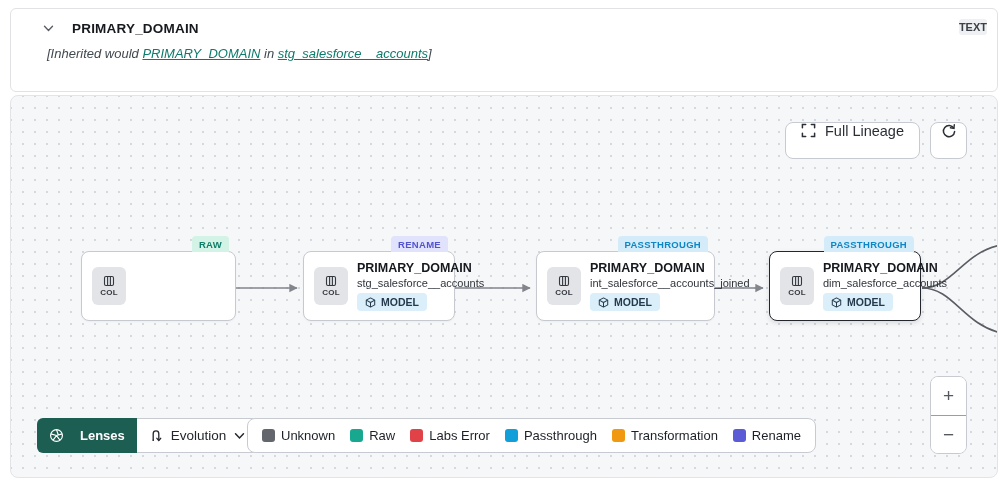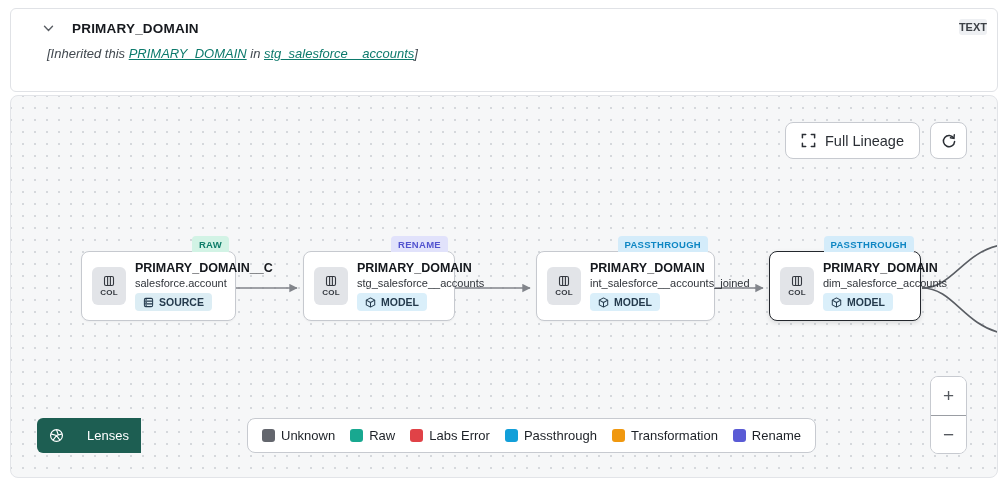--- a/index.html
+++ b/index.html
@@ -29,21 +29,21 @@
     position:absolute; left:10px; top:95px; width:988px; height:383px;
     background:#f6f7f8; border:1px solid #e2e4e8; border-radius:8px;
     background-image:radial-gradient(circle, #d5d8dc 1px, transparent 1.1px);
     background-size:12px 12px; background-position:6px 6px; overflow:hidden;
   }
   .edges-svg{ position:absolute; left:0; top:0; width:988px; height:383px; }
 
   
   .tr-controls{ position:absolute; top:26px; right:30px; display:flex; gap:10px; }
   .btn{ background:#fff; border:1px solid #c7cad0; border-radius:8px; cursor:pointer;
-    display:flex; align-items:center; gap:9px; color:#2b2f35; font-size:14.5px;
+    display:flex; gap:9px; color:#2b2f35; font-size:14.5px;
     font-family:"Liberation Sans", sans-serif; }
   .full-lineage-btn{ padding:0 15px; height:37px; font-weight:400;}
   .refresh-btn{ width:37px; height:37px; justify-content:center; }
 
   
   .zoom-panel{ position:absolute; right:30px; top:280px; width:37px;
     background:#fff; border:1px solid #c7cad0; border-radius:8px; overflow:hidden; }
   .zoom-btn{ width:100%; height:38px; background:#fff; border:none; cursor:pointer;
     font-size:19px; color:#55595f; display:flex; align-items:center; justify-content:center; }
   .zoom-btn + .zoom-btn{ border-top:1px solid #9a9da3; }
@@ -69,22 +69,22 @@
   .node-title{ font-size:12.5px; font-weight:700; color:#15181d; white-space:nowrap; }
   .node-subtitle{ font-size:11px; color:#30343a; white-space:nowrap; }
   .type-pill{ display:inline-flex; align-items:center; gap:5px; align-self:flex-start;
     margin-top:2px; padding:3px 8px; border-radius:4px; font-size:10.5px; font-weight:700; }
   .pill-source{ background:#dcedf4; color:#243a4c; }
   .pill-model{ background:#daeffa; color:#243a4c; }
 
   
   .lens-group{ position:absolute; left:26px; bottom:24px; display:flex; height:35px; }
   .lenses-btn{ background:#1d5e52; color:#fff; border:none; border-radius:6px 0 0 6px;
-    display:flex; align-items:center; gap:23px; padding:0 12px; font-size:13px;
-    font-weight:400; cursor:pointer; font-family:"Liberation Sans", sans-serif;}
+    display:flex; align-items:center; gap:16px; padding:0 12px; font-size:13px;
+    font-weight:700; cursor:pointer; font-family:"Liberation Sans", sans-serif;}
   .lens-select{ background:#fff; border:1px solid #c7cad0; border-left:none;
     border-radius:0 6px 6px 0; display:flex; align-items:center; gap:8px;
     padding:0 12px; font-size:13.5px; color:#23272d; cursor:pointer;
     font-family:"Liberation Sans", sans-serif;}
   .legend-box{ position:absolute; left:236px; bottom:24px; height:35px; background:#fff;
     border:1px solid #c7cad0; border-radius:8px; display:flex; align-items:center;
     gap:15px; padding:0 14px; }
   .legend-item{ display:flex; align-items:center; gap:6px; font-size:13px; color:#1d2127;justify-content:flex-end; }
   .legend-swatch{ width:13px; height:13px; border-radius:3px; flex:none; }
 
@@ -97,21 +97,21 @@
   <div class="header-row">
     <button class="chev-btn">
       <svg width="11" height="9" viewBox="0 0 10 9" fill="none" stroke="currentColor" stroke-width="1.4" stroke-linecap="round">
           <path d="M1 2.2 L5 6.4 L9 2.2"></path>
         </svg>
     </button>
     <span class="header-title">PRIMARY_DOMAIN</span>
     <span class="type-badge">TEXT</span>
   </div>
   <div class="inherit-line">
-    <span>[Inherited this </span><a>PRIMARY_DOMAIN</a><span> in </span><a>stg_salesforce__accounts</a><span>]</span>
+    <span>[Inherited would </span><a>PRIMARY_DOMAIN</a><span> in </span><a>stg_salesforce__accounts</a><span>]</span>
   </div>
 </div>
 
 <div class="canvas">
 
   <svg class="edges-svg">
     <defs>
       <marker id="arrow" markerWidth="7" markerHeight="7" refX="5.5" refY="3" orient="auto">
         <path d="M0,0 L6,3 L0,6 Z" fill="#82858b"></path>
       </marker>
@@ -145,33 +145,20 @@
   <div>
       <div class="lineage-node node-0">
     <span class="status-badge" style="background: rgb(210, 243, 229); color: rgb(14, 125, 105);">RAW</span>
     <div class="col-box">
       <svg width="12" height="12" viewBox="0 0 12 12" fill="none" stroke="currentColor" stroke-width="1.1">
             <rect x="1.5" y="1.5" width="9" height="9" rx="1.5"></rect>
             <path d="M4.6 1.5 V10.5 M7.4 1.5 V10.5"></path>
           </svg>
       <span class="col-label">COL</span>
     </div>
-    <div class="node-body">
-      <span class="node-title">PRIMARY_DOMAIN__C</span>
-      <span class="node-subtitle">salesforce.account</span>
-      <span class="type-pill pill-source">
-        <svg width="11" height="11" viewBox="0 0 12 12" fill="none" stroke="currentColor" stroke-width="1.1">
-              <rect x="1.5" y="1.5" width="9" height="9" rx="1.5"></rect>
-              <path d="M1.5 4.5 H10.5 M1.5 7.5 H10.5"></path>
-              <path d="M3.4 3 h.01 M3.4 6 h.01 M3.4 9 h.01" stroke-width="1.6" stroke-linecap="round"></path>
-            </svg>
-
-        <span>SOURCE</span>
-      </span>
-    </div>
   </div>
       <div class="lineage-node node-1">
     <span class="status-badge" style="background: rgb(225, 226, 251); color: rgb(82, 83, 207);">RENAME</span>
     <div class="col-box">
       <svg width="12" height="12" viewBox="0 0 12 12" fill="none" stroke="currentColor" stroke-width="1.1">
             <rect x="1.5" y="1.5" width="9" height="9" rx="1.5"></rect>
             <path d="M4.6 1.5 V10.5 M7.4 1.5 V10.5"></path>
           </svg>
       <span class="col-label">COL</span>
     </div>
@@ -242,20 +229,33 @@
   <div class="lens-group">
     <button class="lenses-btn">
       <span>
         <svg width="15" height="15" viewBox="0 0 16 16" fill="none" stroke="#fff" stroke-width="1.3">
             <circle cx="8" cy="8" r="6.3"></circle>
             <path d="M8 1.7 L10.1 8 M14.1 6.2 L8 8 M11.8 13.1 L8 8 M4.2 13.1 L8 8 M1.9 6.2 L8 8"></path>
           </svg>
       </span>
       <span>Lenses</span>
     </button>
+    <button class="lens-select">
+      <span>
+        <svg width="14" height="15" viewBox="0 0 16 16" fill="none" stroke="#23272d" stroke-width="1.5" stroke-linecap="round">
+            <path d="M4.8 13.5 V6 a3.2 3.2 0 0 1 6.4 0 v7"></path>
+            <path d="M9 11.2 L11.2 13.8 L13.4 11.2"></path>
+            <circle cx="4.8" cy="13.5" r="0.8" fill="#23272d" stroke="none"></circle>
+          </svg>
+      </span>
+      <span>Evolution</span>
+      <svg width="11" height="8" viewBox="0 0 10 8" fill="none" stroke="#23272d" stroke-width="1.5" stroke-linecap="round">
+          <path d="M1 1.8 L5 6 L9 1.8"></path>
+        </svg>
+    </button>
   </div>
 
   <div class="legend-box">
       <span class="legend-item">
     <span class="legend-swatch" style="background: rgb(99, 102, 109);"></span>
     <span>Unknown</span>
   </span>
       <span class="legend-item">
     <span class="legend-swatch" style="background: rgb(24, 168, 144);"></span>
     <span>Raw</span>

